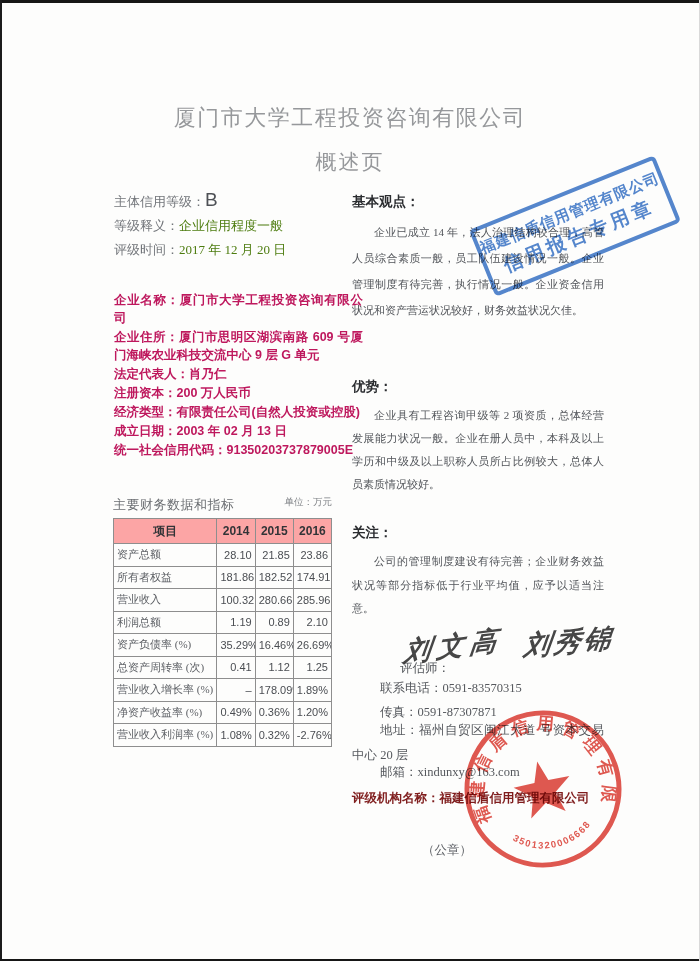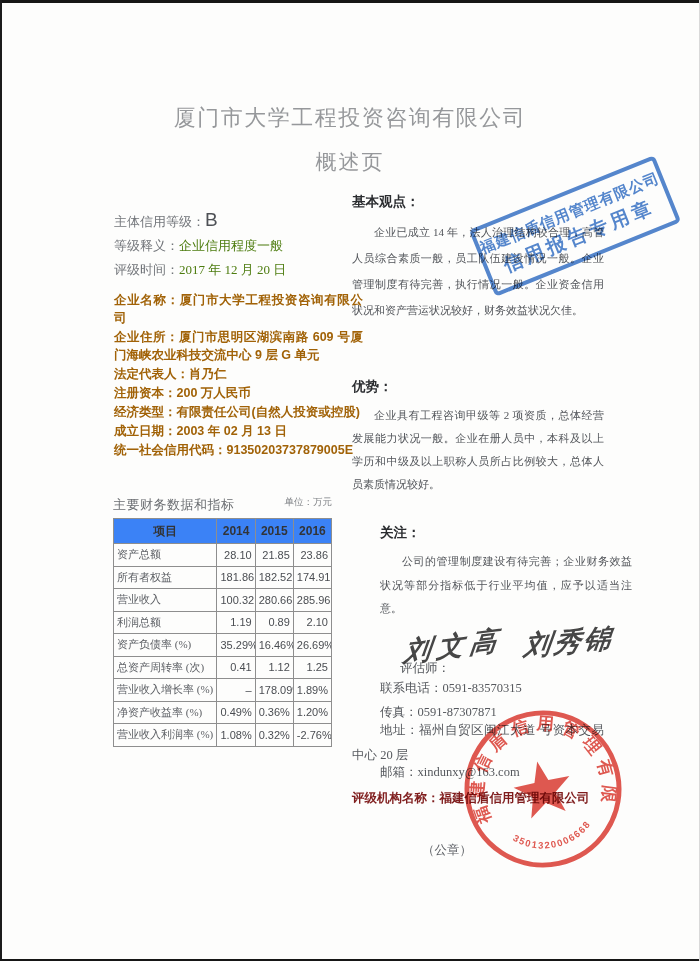--- a/index.html
+++ b/index.html
@@ -9,51 +9,51 @@
   .edge-top{position:absolute;top:0;left:0;right:0;height:3px;background:#161616;}
   .edge-left{position:absolute;top:0;left:0;bottom:0;width:2px;background:#1c1c1c;}
   .edge-bottom{position:absolute;bottom:0;left:0;right:0;height:2px;background:#161616;}
   .edge-right{position:absolute;top:0;right:0;bottom:0;width:1px;background:#d9d9d9;}
 
   .title-block{position:absolute;top:103px;left:0;width:100%;text-align:center;color:#96989b;}
   .title{font-size:22px;letter-spacing:1.5px;font-weight:400;}
   .subtitle{font-size:21px;letter-spacing:2px;margin-top:15px;font-weight:400;}
 
   
-  .rating{position:absolute;left:114px;top:208px;width:250px;font-size:13px;color:#72757a;
+  .rating{position:absolute;left:114px;top:188px;width:250px;font-size:13px;color:#72757a;
           font-family:"Liberation Serif", serif;}
   .rating-line{line-height:24px;}
   .rating-line .val{color:#4d7c0f;text-align:right;}
   .grade{font-size:19px;color:#4e5156;font-family:"Liberation Sans", sans-serif;}
 
   .company{position:absolute;left:114px;top:291px;width:249px;font-size:12.5px;
-           font-weight:bold;color:#a16207;line-height:18px;}
+           font-weight:bold;color:#be185d;line-height:18px;}
   .company p{margin:0 0 1px 0;text-align:justify;}
 
   .fin{position:absolute;left:113px;top:496px;width:219px;}
   .fin-head{display:flex;justify-content:space-between;align-items:flex-start;margin-bottom:4px;}
   .fin-title{font-size:13px;color:#6b6e72;font-family:"Liberation Serif", serif;letter-spacing:0.5px;}
   .fin-unit{font-size:9.5px;color:#7c7f83;font-family:"Liberation Serif", serif;}
   table.fin-table{border-collapse:collapse;width:219px;table-layout:fixed;}
   .fin-table th,.fin-table td{border:1px solid #8e8e8e;padding:0 3px;overflow:hidden;white-space:nowrap;}
-  .fin-table th{height:24px;background:#3b82f6;font-size:12px;color:#323437;text-align:center;}
+  .fin-table th{height:24px;background:#fca5a5;font-size:12px;color:#323437;text-align:center;}
   .fin-table td{height:21.5px;font-size:11px;color:#4a4d52;}
   .fin-table td.lbl{font-size:11px;color:#5b5e63;font-family:"Liberation Serif", serif;text-align:left;}
   .fin-table td.num{text-align:right;}
   .fin-table col.c-label{width:103px;}
   .fin-table col.c-year{width:38px;}
 
   
   .rsec{position:absolute;left:352px;width:252px;}
   .rsec h3{margin:0;font-size:13.5px;color:#2b2d30;font-weight:bold;}
   .rsec p{margin:8px 0 0 0;font-size:11px;color:#515459;text-indent:2em;text-align:justify;
           font-family:"Liberation Serif", serif;}
   .sec-opinion{top:193px;} .sec-opinion p{line-height:26px;}
   .sec-advantages{top:378px;} .sec-advantages p{line-height:23px;}
-  .sec-concerns{top:524px;margin-left:28px;} .sec-concerns p{line-height:23.5px;}
+  .sec-concerns{top:524px;} .sec-concerns p{line-height:23.5px;}
 
   .rfoot{position:absolute;left:352px;top:640px;width:300px;font-family:"Liberation Serif", serif;
          font-size:12.5px;color:#55585d;}
   .rfoot .line{position:absolute;left:28px;white-space:nowrap;}
   .f-assessor{top:20px;margin-left:20px;}
   .f-phone{top:40px;}
   .f-fax{top:64px;}
   .f-address{position:absolute;left:0;top:78px;width:252px;text-indent:28px;line-height:25px;text-align:justify;}
   .f-email{top:124px;}
   .f-agency{position:absolute;left:0;top:150px;font-family:Liberation Serif, serif;

